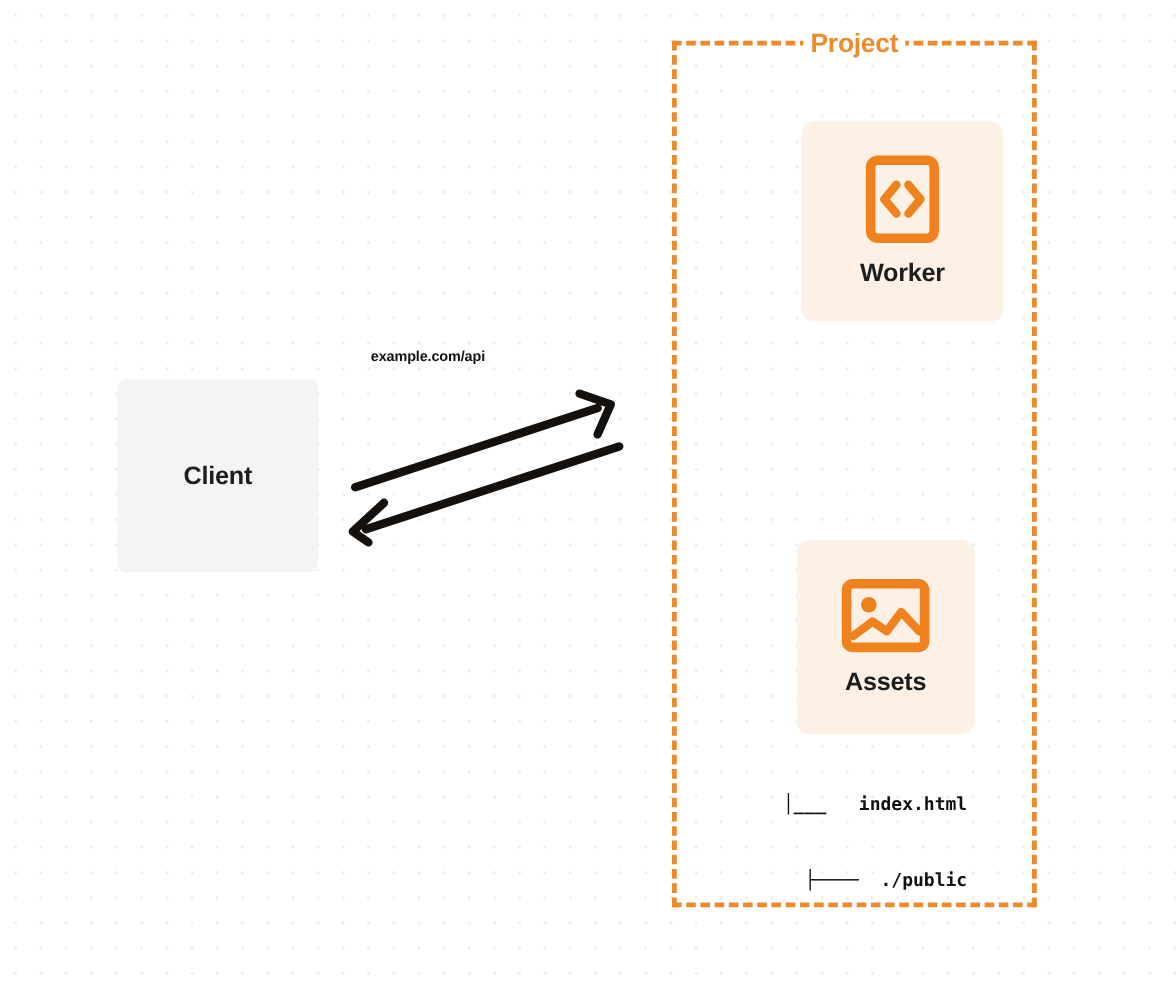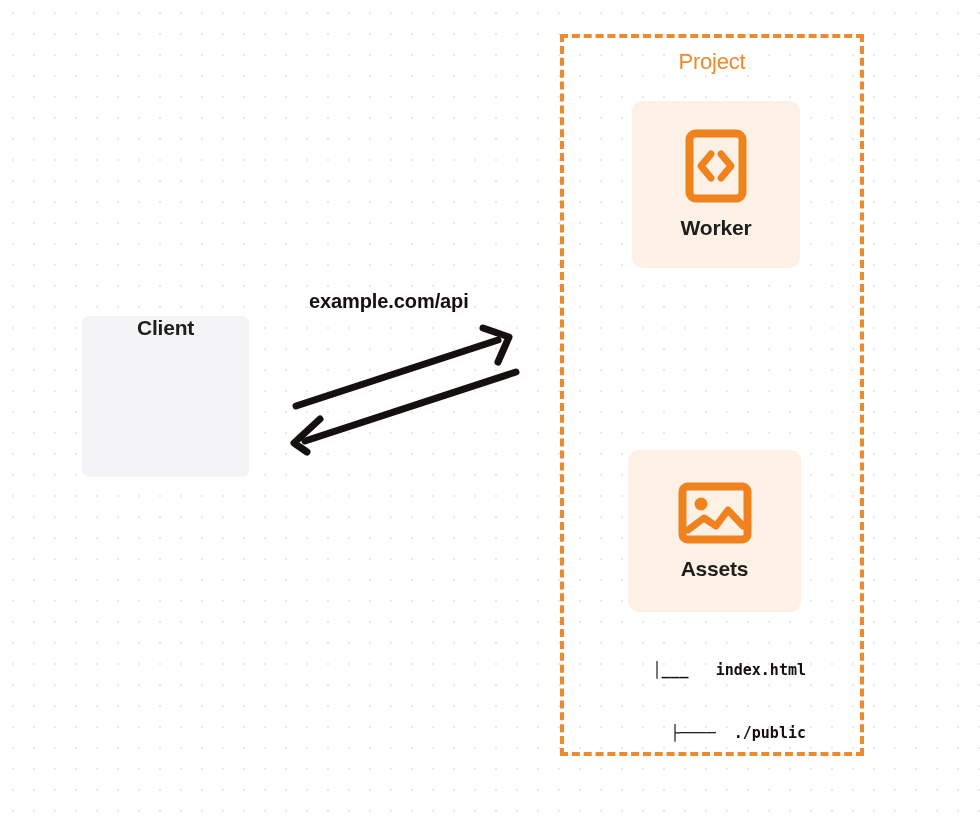--- a/index.html
+++ b/index.html
@@ -20,27 +20,28 @@
     height: 818px;
     background-color: #ffffff;
     background-image: radial-gradient(circle at 1px 1px, #e9e9ec 1.1px, rgba(255,255,255,0) 1.2px);
     background-size: 21px 21px;
     background-position: 12px 12px;
   }
 
   
   #client-box {
     position: absolute;
-    left: 82px;
+    left: 98px;
     top: 316px;
     width: 167px;
     height: 161px;
     background: #f4f4f6;
     border-radius: 7px;
     display: flex;
+    align-items: center;
     justify-content: center;
   }
   #client-box .node-label {
     font-size: 21px;
     font-weight: bold;
     color: #1d1d1b;
     letter-spacing: -0.2px;
   }
 
   
@@ -51,21 +52,21 @@
     width: 980px;
     height: 818px;
     pointer-events: none;
   }
 
   
   #request-label {
     position: absolute;
     left: 309px;
     top: 290px;
-    font-size: 20px;
+    font-size: 12px;
     font-weight: bold;
     color: #14100e;
     letter-spacing: -0.1px;
     white-space: nowrap;
   }
 
   
   #project-container {
     position: absolute;
     left: 560px;
@@ -76,47 +77,47 @@
     box-sizing: border-box;
   }
   #project-title {
     position: absolute;
     left: 50%;
     top: -15px;
     transform: translateX(-50%);
     background: #ffffff;
     padding: 0 6px;
     font-size: 22px;
-    font-weight: normal;
+    font-weight: bold;
     color: #ed8a2c;
     letter-spacing: -0.2px;
     white-space: nowrap;
-    margin-top: 26px;
   }
 
   
   .service-card {
     position: absolute;
     background: #fdf1e5;
     border-radius: 11px;
     display: flex;
     flex-direction: column;
     align-items: center;
     justify-content: center;
+    margin-left: 36px;
   }
   #worker-card {
     left: 632px;
     top: 101px;
     width: 168px;
     height: 167px;
   }
   #assets-card {
     left: 628px;
     top: 450px;
-    width: 173px;
+    width: 148px;
     height: 162px;
   }
   .service-card .node-label {
     font-size: 21px;
     font-weight: bold;
     color: #1d1d1b;
     letter-spacing: -0.2px;
     margin-top: 13px;
   }
   .service-icon {

